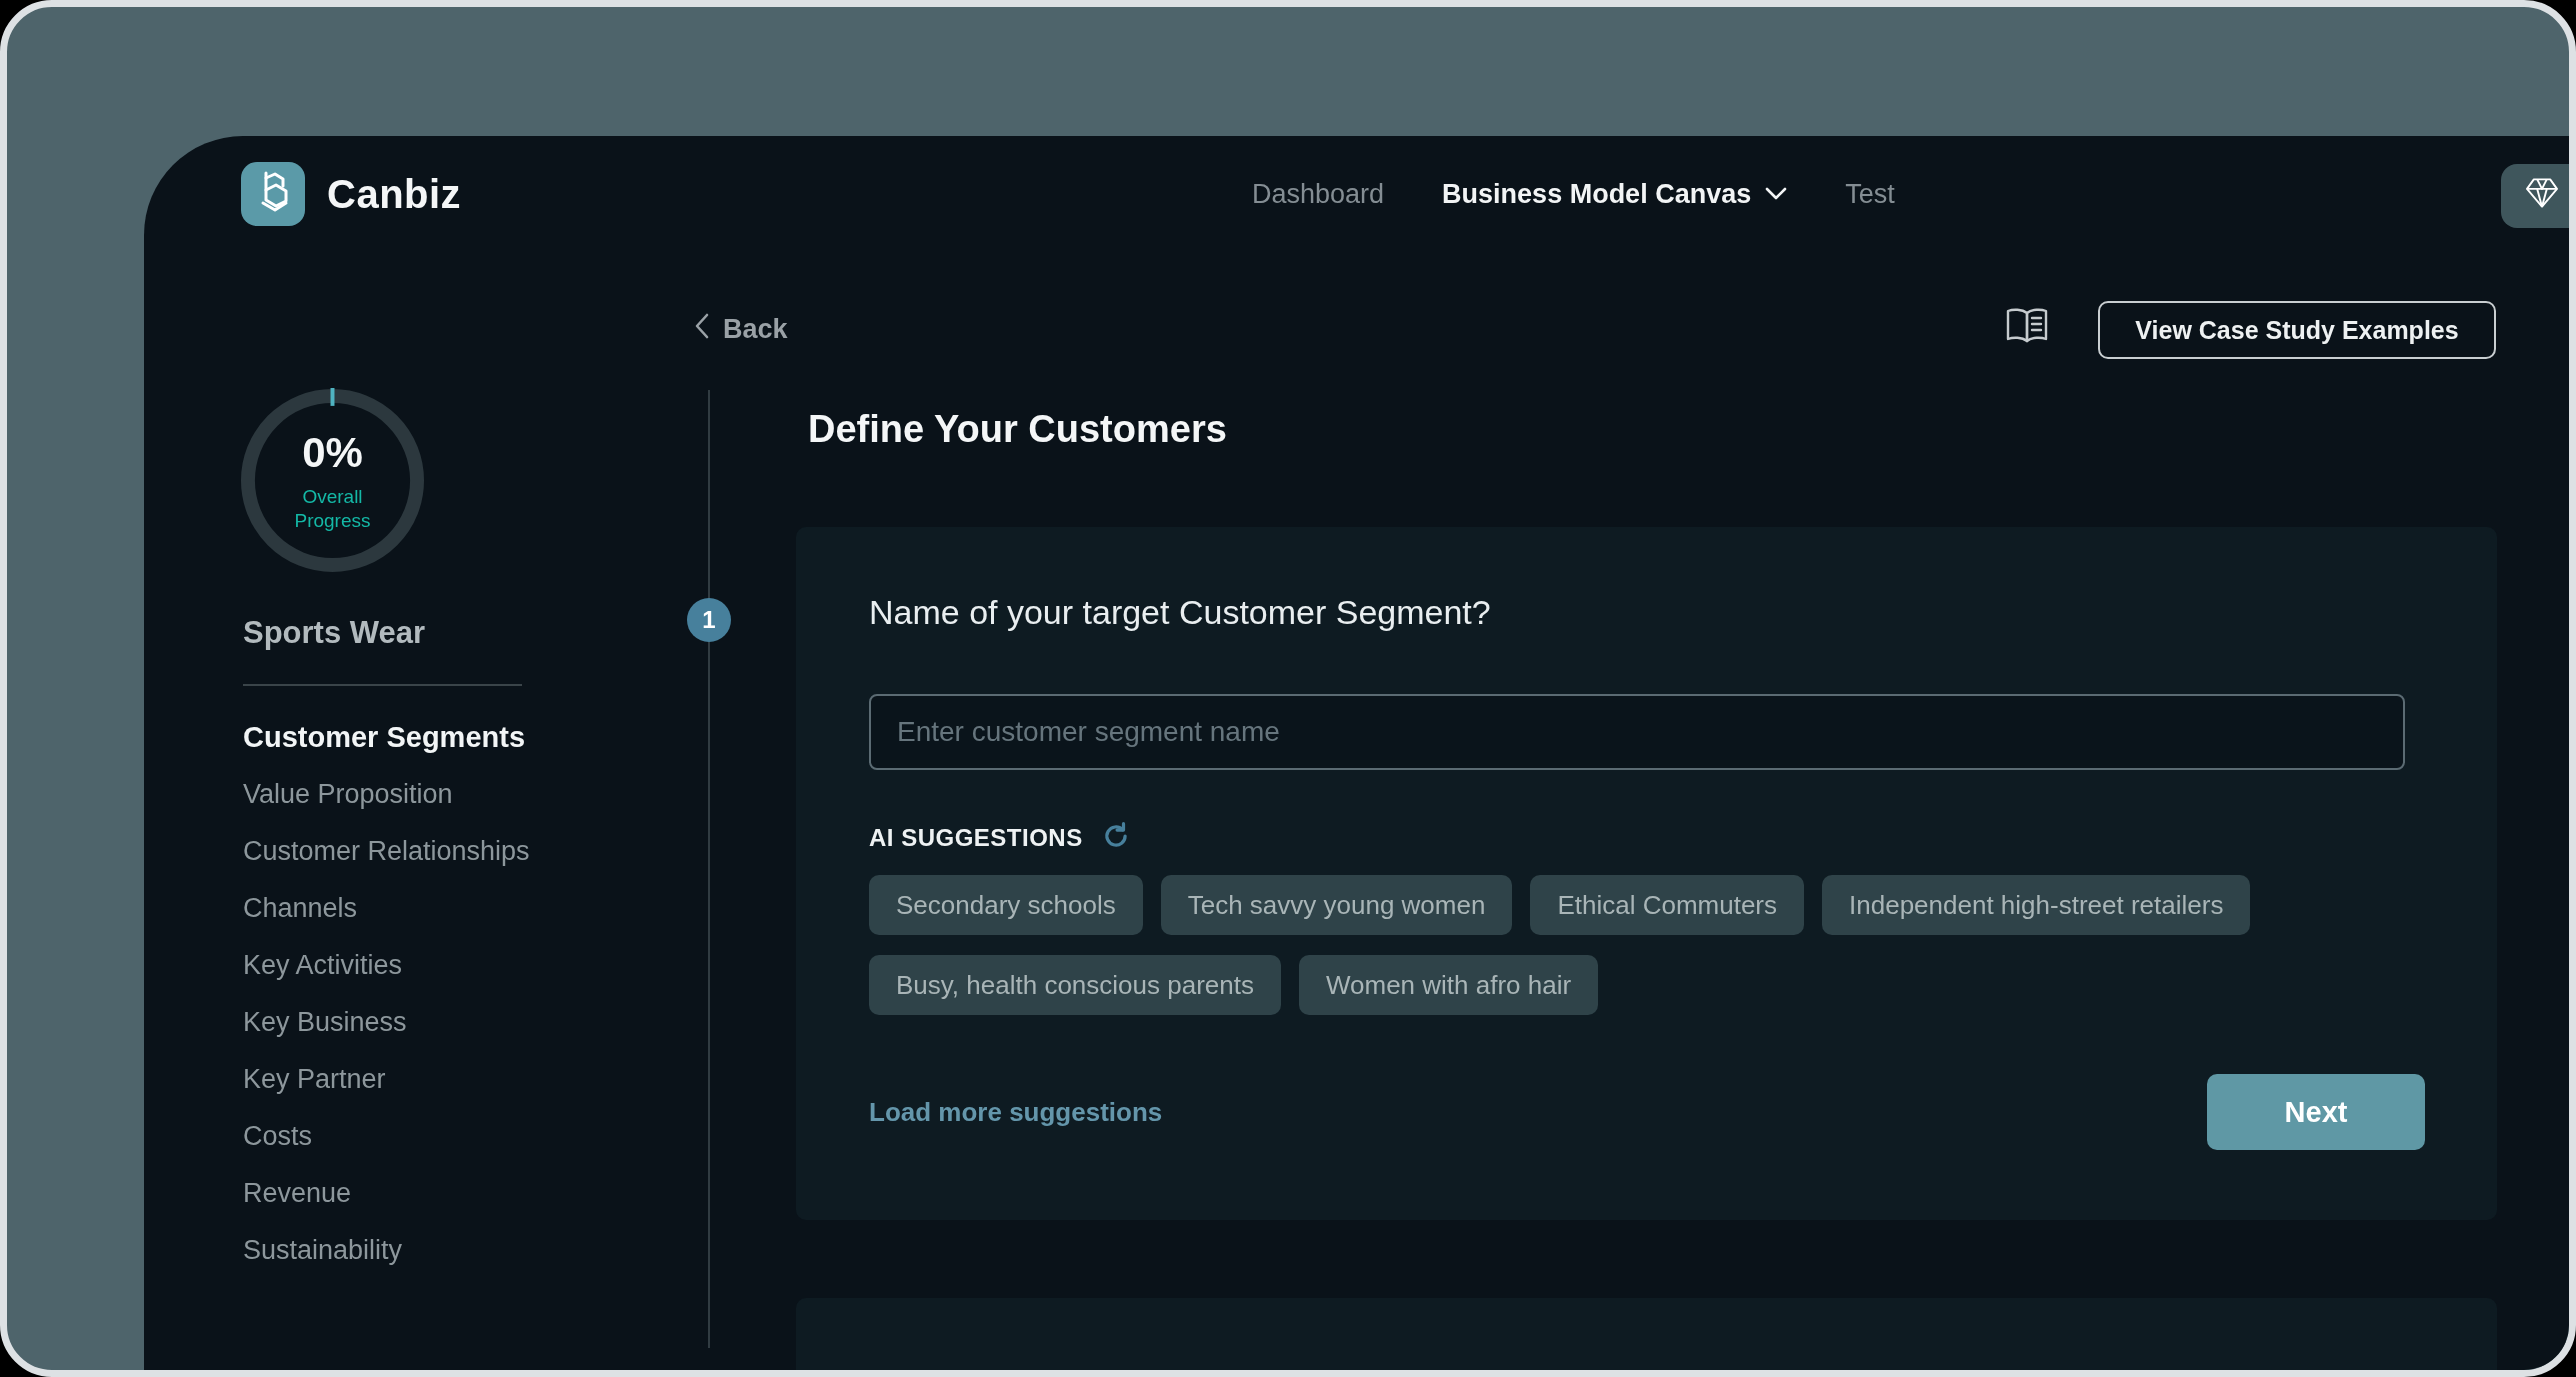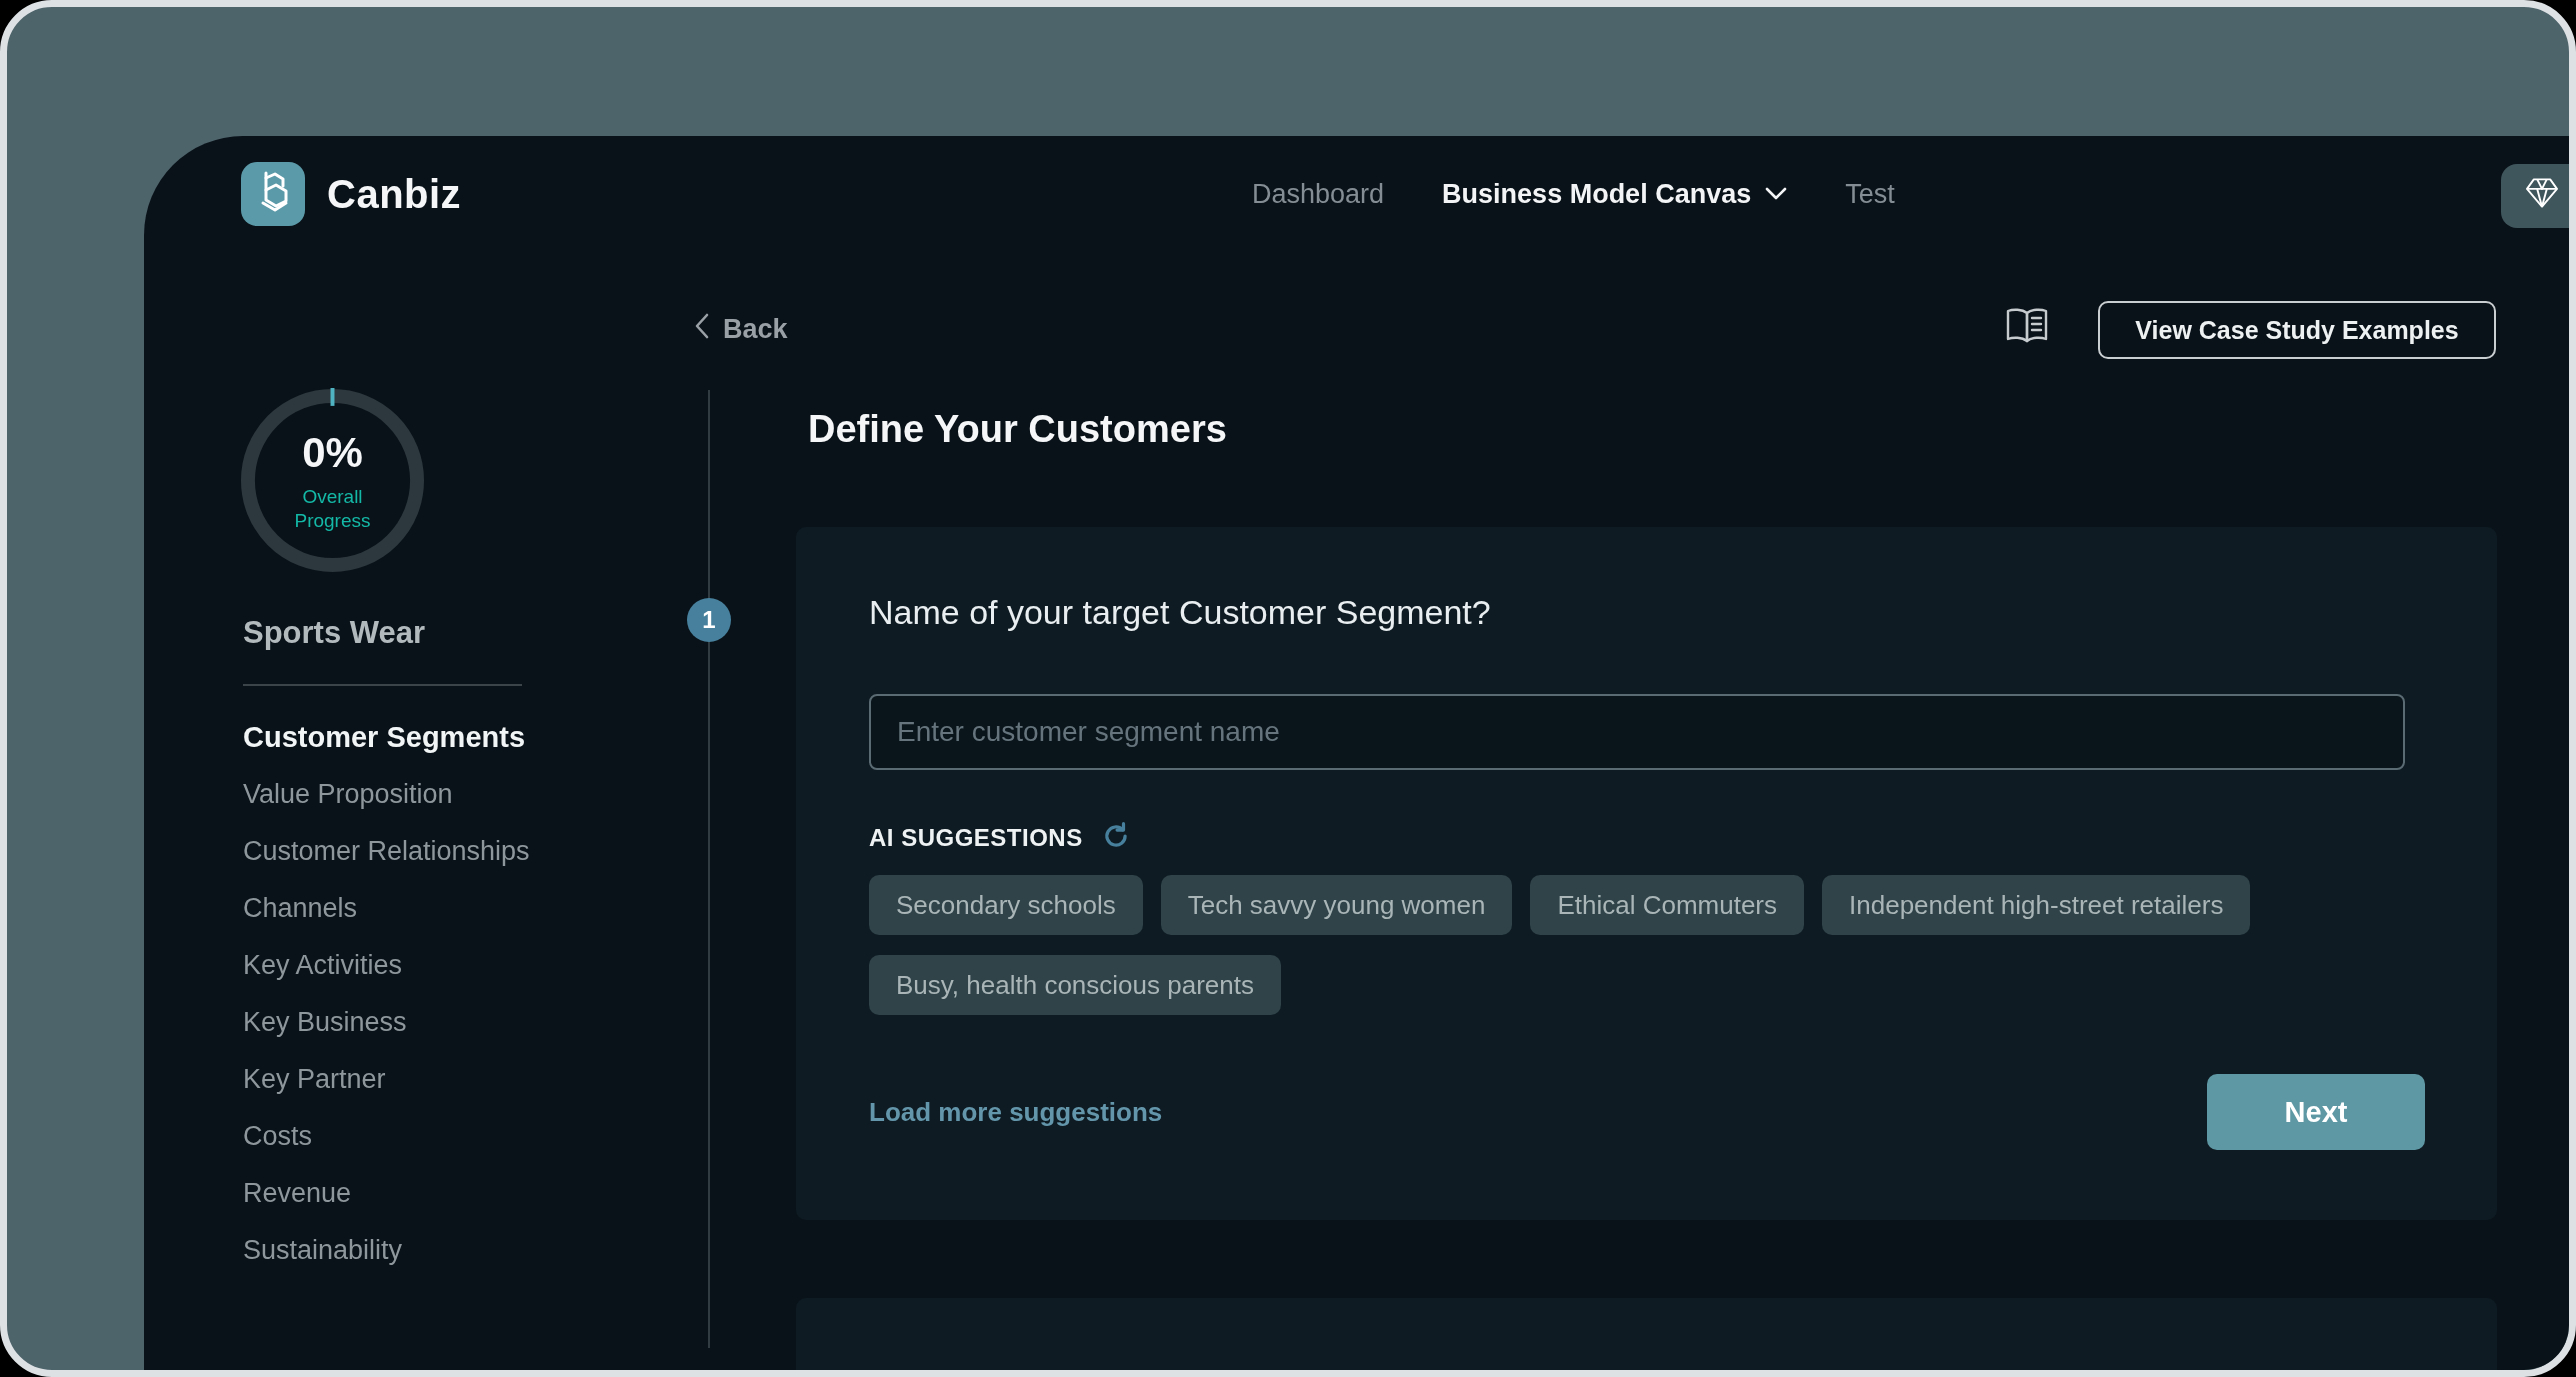--- a/index.html
+++ b/index.html
@@ -198,20 +198,23 @@
           </button>
             <button class="chip">
             <span>Ethical Commuters</span>
           </button>
             <button class="chip">
             <span>Independent high-street retailers</span>
           </button>
             <button class="chip">
             <span>Busy, health conscious parents</span>
           </button>
+            <button class="chip">
+            <span>Women with afro hair</span>
+          </button>
           </div>
         <button class="load-more">Load more suggestions</button>
         <button class="next-btn">Next</button>
       </section>
 
       <section class="card card-2"></section>
 
     </div>
   </div>
 </div>

